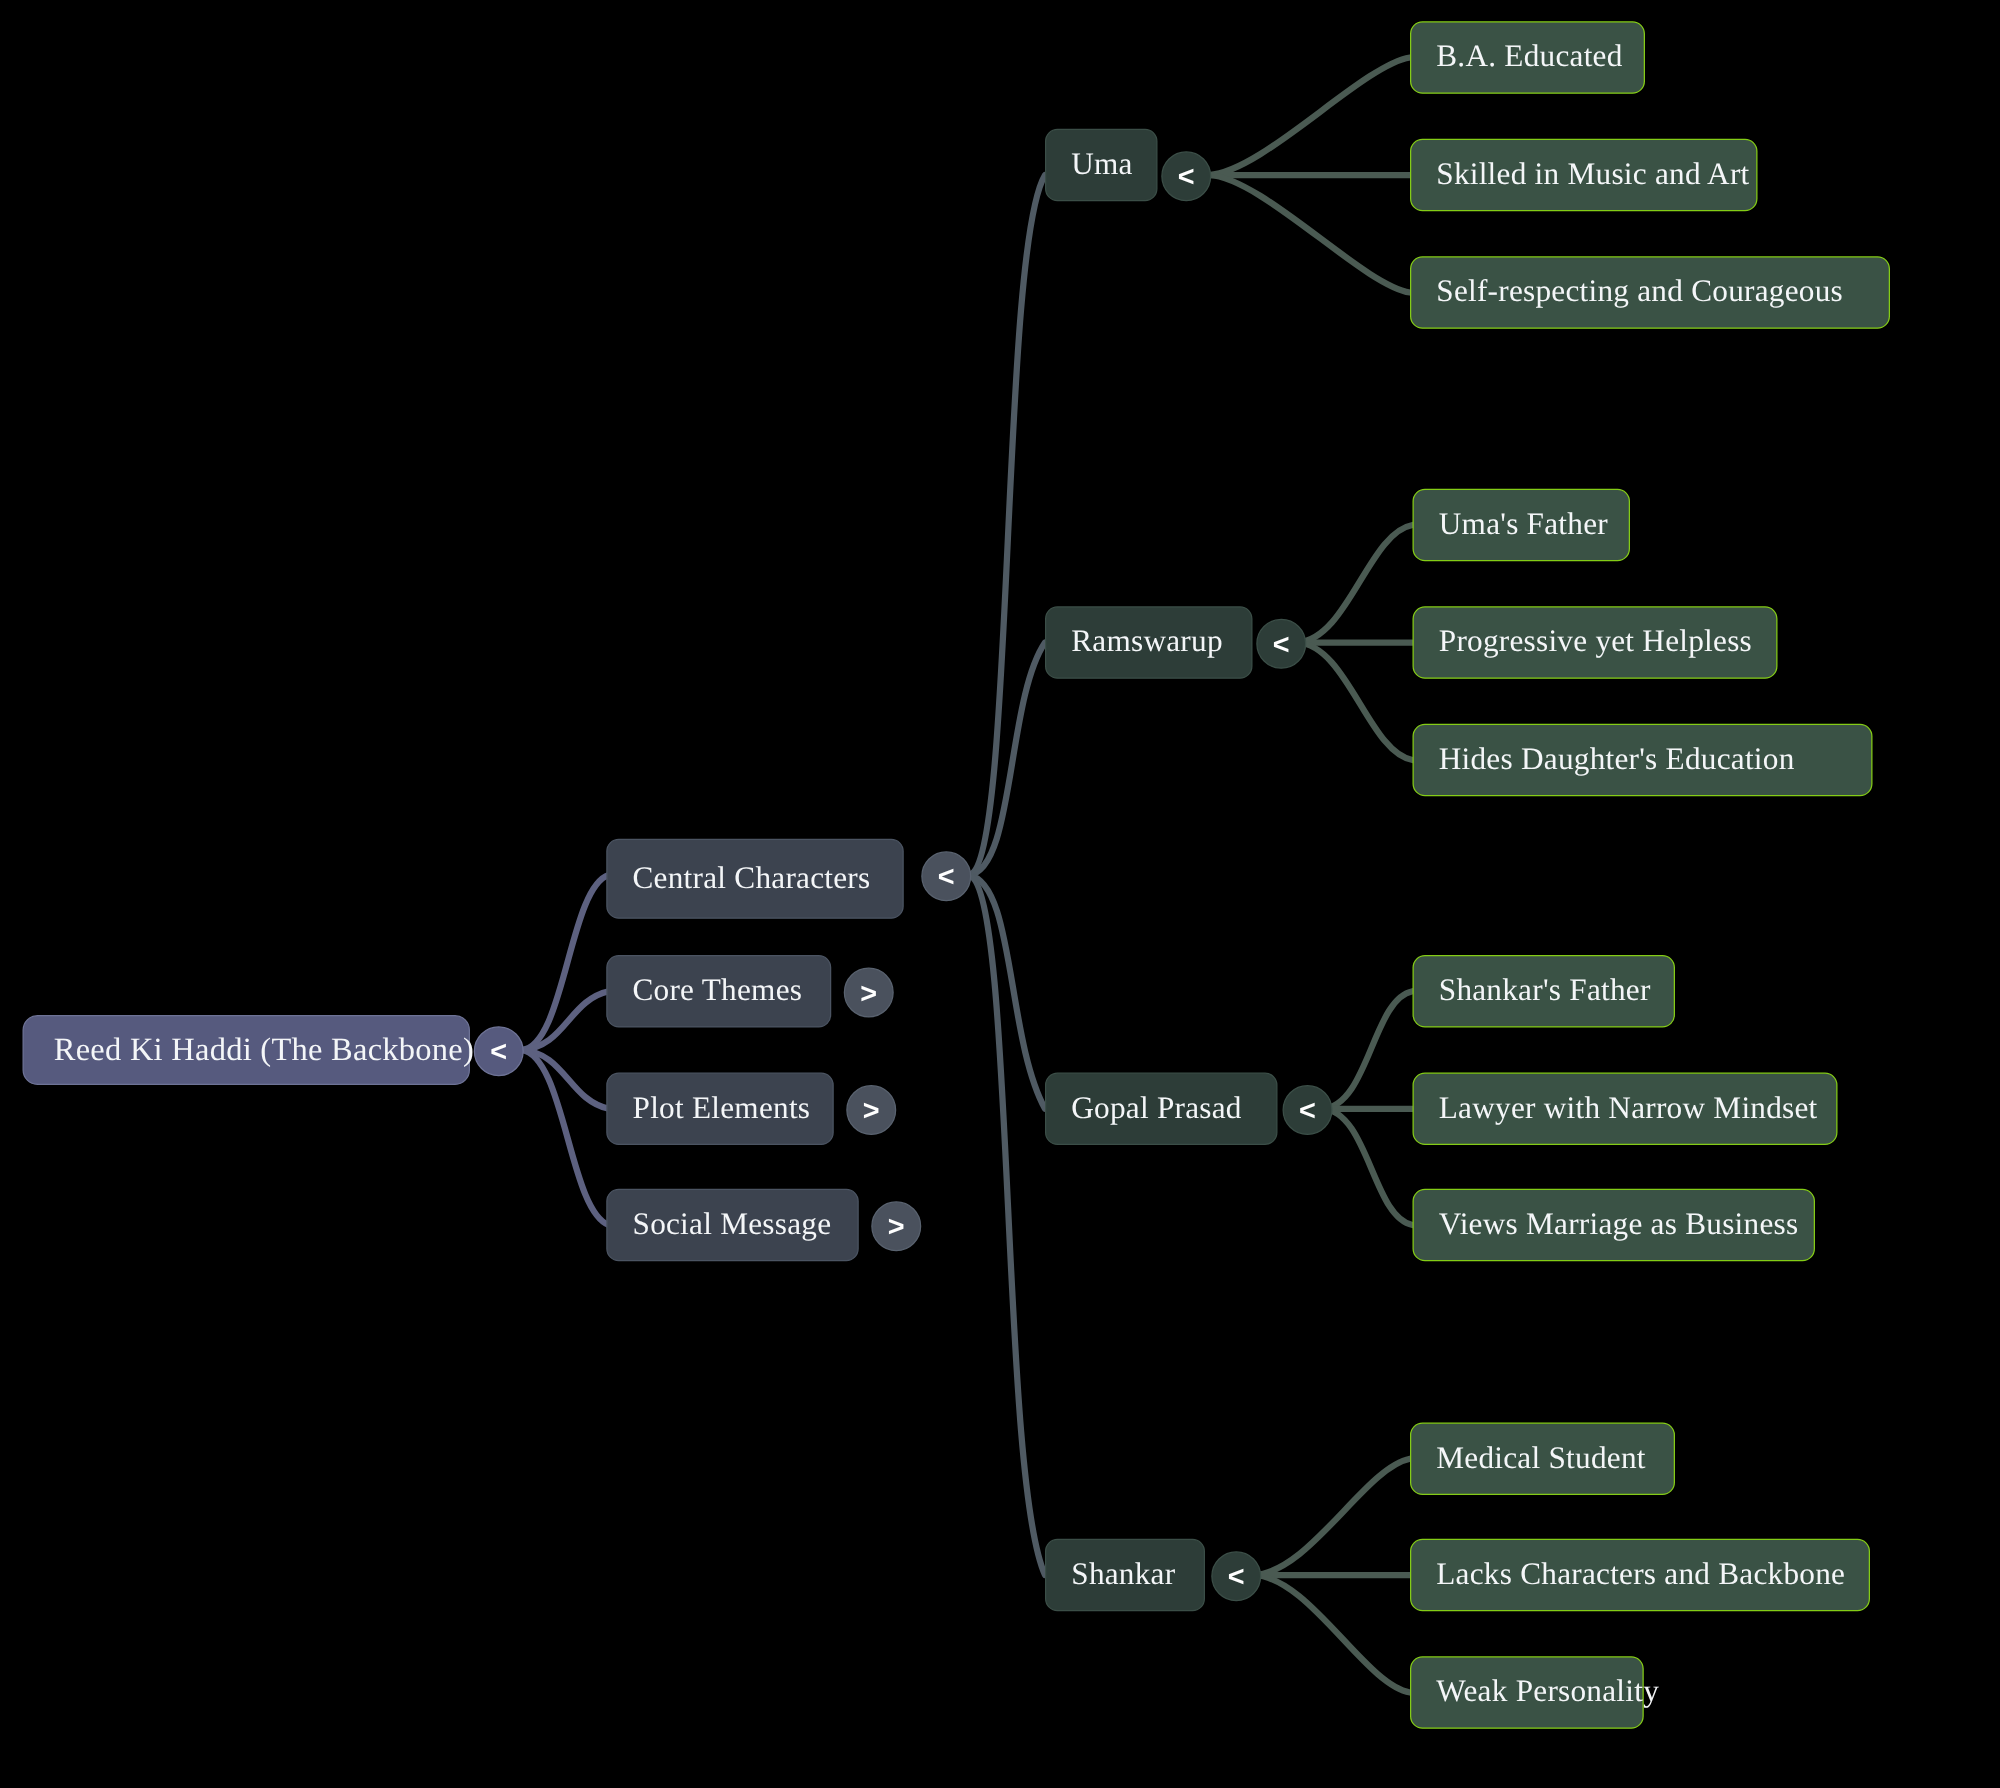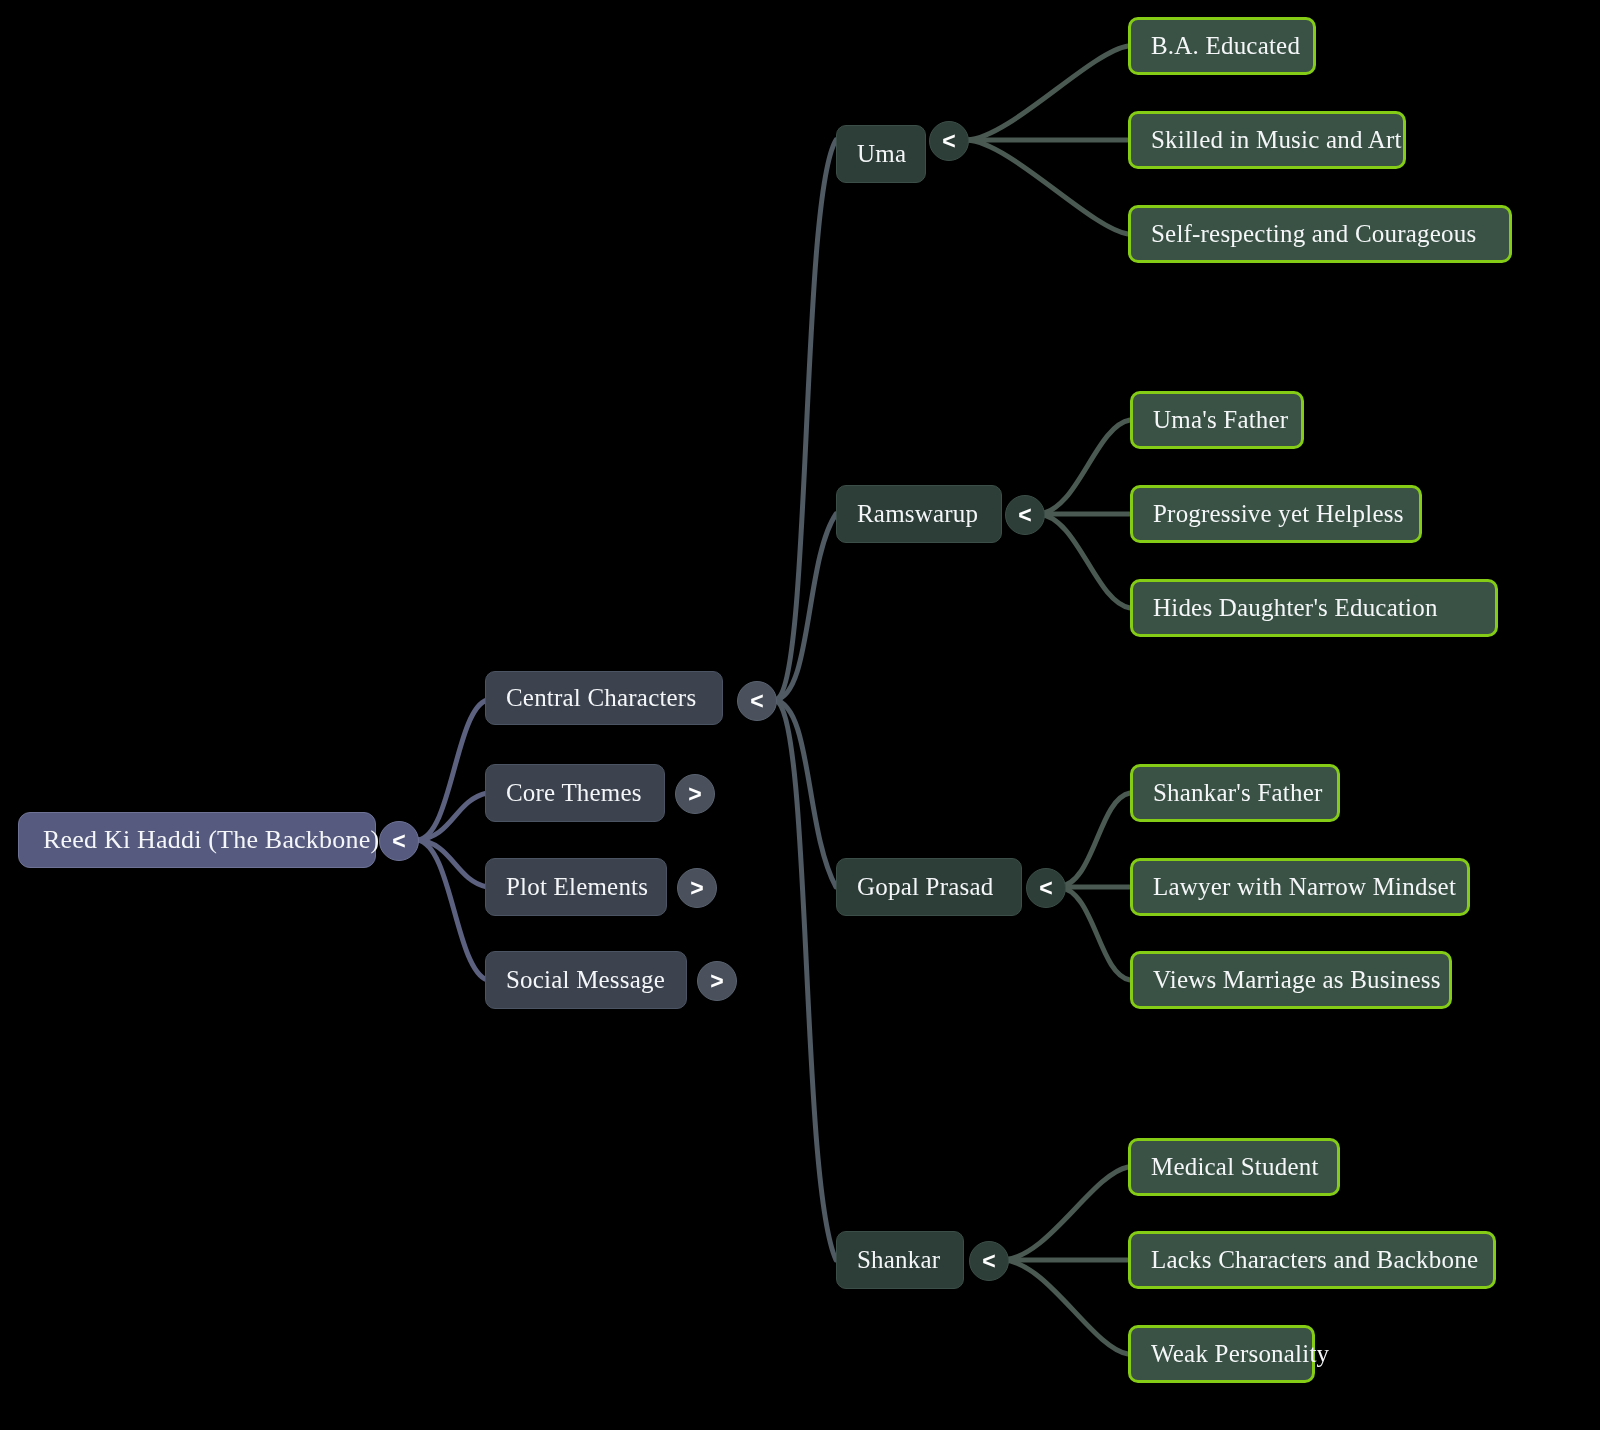--- a/index.html
+++ b/index.html
@@ -47,21 +47,21 @@
     border: 1px solid #4b5462;
     font-size: 25px;
   }
   .node.lvl2 {
     background: #2d3d38;
     border: 1px solid #3b4e47;
     font-size: 25px;
   }
   .node.leaf {
     background: #3a5245;
-    border: 3px solid #84cc16;
+    border: 1px solid #84cc16;
     font-size: 25px;
   }
   .toggle {
     position: absolute;
     width: 38px;
     height: 38px;
     border-radius: 50%;
     display: flex;
     align-items: center;
     justify-content: center;
@@ -121,41 +121,41 @@
       <path d="M 1003 1260 L 1128 1260"></path>
       <path d="M 1003 1260 C 1048 1262 1092 1348 1128 1354"></path>
     </g>
   </svg>
 
   <div class="node root" style="left:18px; top:812px; width:358px; height:56px;padding-left:24px;">
     <span>Reed Ki Haddi (The Backbone)</span>
   </div>
   <div class="toggle t-root" style="left:379px; top:821px;">&lt;</div>
 
-  <div class="node lvl1" style="left:485px; top:671px; width:238px; height:54px;">
+  <div class="node lvl1" style="left:485px; top:671px; width:238px; height:64px;">
     <span>Central Characters</span>
   </div>
   <div class="toggle t-lvl1" style="left:737px; top:681px;">&lt;</div>
 
   <div class="node lvl1" style="left:485px; top:764px; width:180px; height:58px;padding-left:20px;">
     <span>Core Themes</span>
   </div>
   <div class="toggle t-lvl1" style="left:675px; top:774px;">&gt;</div>
 
   <div class="node lvl1" style="left:485px; top:858px; width:182px; height:58px;">
     <span>Plot Elements</span>
   </div>
   <div class="toggle t-lvl1" style="left:677px; top:868px;">&gt;</div>
 
   <div class="node lvl1" style="left:485px; top:951px; width:202px; height:58px;">
     <span>Social Message</span>
   </div>
   <div class="toggle t-lvl1" style="left:697px; top:961px;">&gt;</div>
 
-  <div class="node lvl2" style="left:836px; top:125px; width:90px; height:58px;">
+  <div class="node lvl2" style="left:836px; top:103px; width:90px; height:58px;">
     <span>Uma</span>
   </div>
   <div class="toggle t-lvl2" style="left:929px; top:121px;">&lt;</div>
 
   <div class="node leaf" style="left:1128px; top:17px; width:188px; height:58px;">
     <span>B.A. Educated</span>
   </div>
   <div class="node leaf" style="left:1128px; top:111px; width:278px; height:58px;">
     <span>Skilled in Music and Art</span>
   </div>

